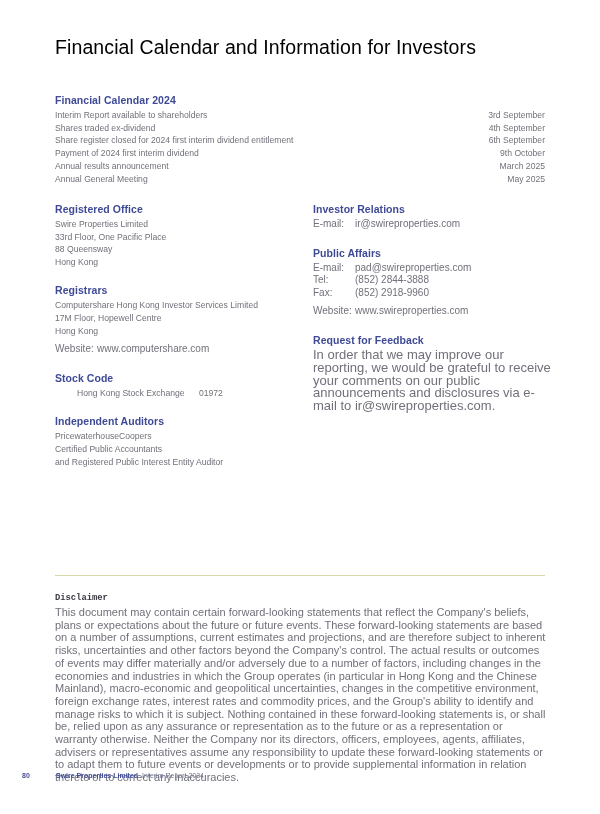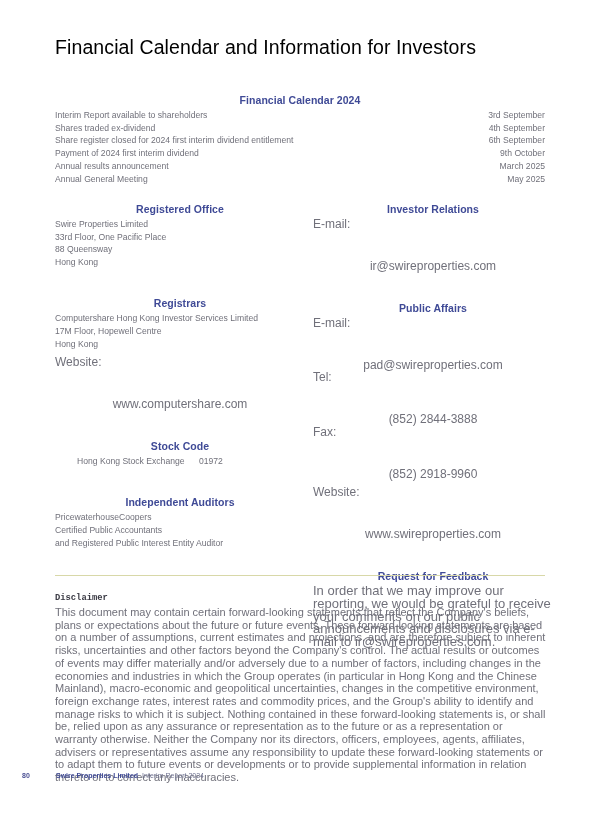--- a/index.html
+++ b/index.html
@@ -34,21 +34,20 @@
   }
 
   
   .sec-head {
     font-size: 10.5px;
     font-weight: 700;
     color: #3f4a96;
     letter-spacing: 0.05px;
     margin: 0 0 3px 0;
     white-space: nowrap;
-    text-align: center;
   }
 
   .body-line {
     font-size: 8.6px;
     line-height: 12.6px;
     color: #70707a;
     white-space: nowrap;
   }
 
   
@@ -80,31 +79,30 @@
     width: 250px;
   }
   .col-right {
     position: absolute;
     left: 313px;
     top: 203px;
     width: 240px;
   }
 
   .block { margin-bottom: 0; }
-  .block + .block { margin-top: 29px; }
+  .block + .block { margin-top: 16px; }
 
   .gap-line { height: 6px; }
 
   
   .lv-row {
     display: flex;
-    font-size: 12px;
+    font-size: 10px;
     line-height: 12.6px;
     color: #70707a;
-    flex-direction: column;
   }
   .lv-label {
     width: 42px;
     flex: 0 0 42px;
     white-space: nowrap;
   }
   .lv-value { white-space: nowrap; text-align: center; }
 
   
   .stock-row {

